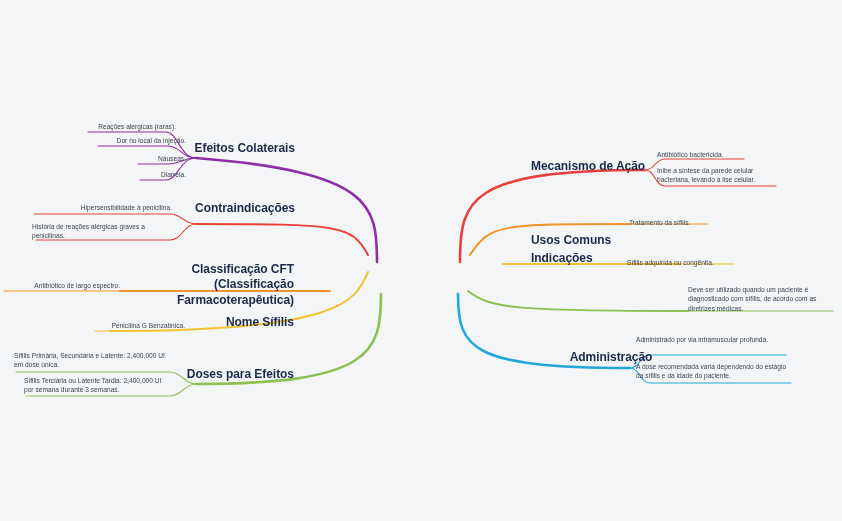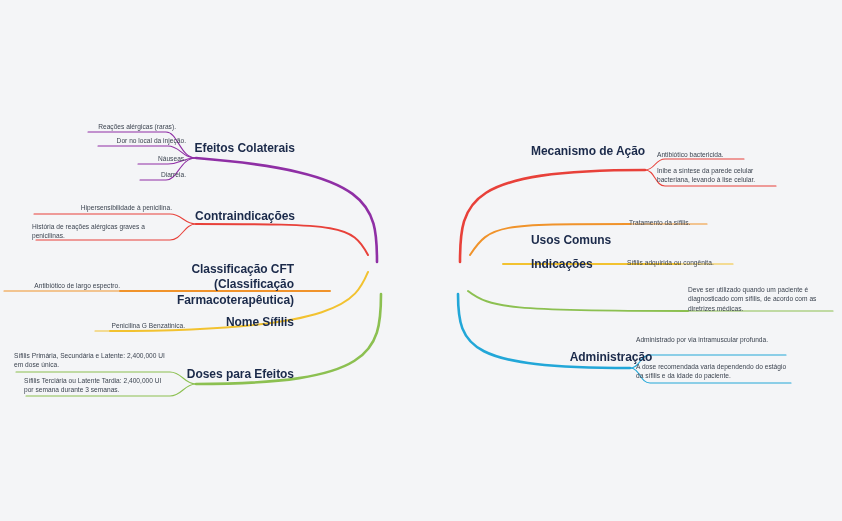--- a/index.html
+++ b/index.html
@@ -105,33 +105,33 @@
 
     <path d="M 688 311 L 833 311" fill="none" stroke="#8cc051" stroke-width="1.1" stroke-linecap="round"></path>
 
     <path d="M 630 368 C 640 368 640 355 650 355 L 786 355" fill="none" stroke="#22a7d8" stroke-width="1.1" stroke-linecap="round"></path>
     <path d="M 630 368 C 640 368 640 383 650 383 L 791 383" fill="none" stroke="#22a7d8" stroke-width="1.1" stroke-linecap="round"></path>
   </svg>
 
 
   <div class="branch-label l" style="left:155px; top:141px; width:140px;">Efeitos Colaterais</div>
 
-  <div class="branch-label l" style="left:155px; top:209px; width:140px;">Contraindicações</div>
+  <div class="branch-label l" style="left:155px; top:201px; width:140px;">Contraindicações</div>
 
   <div class="branch-label l" style="left:130px; top:262px; width:164px;">Classificação CFT (Classificação Farmacoterapêutica)</div>
 
   <div class="branch-label l" style="left:160px; top:315px; width:134px;">Nome Sífilis</div>
 
   <div class="branch-label l" style="left:150px; top:367px; width:144px;">Doses para Efeitos</div>
 
-  <div class="branch-label r" style="left:531px; top:144px; width:160px;">Mecanismo de Ação</div>
+  <div class="branch-label r" style="left:531px; top:159px; width:160px;">Mecanismo de Ação</div>
 
   <div class="branch-label r" style="left:531px; top:211px; width:160px;margin-top:22px;">Usos Comuns</div>
 
-  <div class="branch-label r" style="left:531px; top:251px; width:160px;margin-top:6px;">Indicações</div>
+  <div class="branch-label r" style="left:531px; top:251px; width:160px;">Indicações</div>
 
 
   <div class="branch-label r" style="left:531px; top:350px; width:160px;text-align:center;">Administração</div>
 
   <div class="leaf l" style="left:80px; top:122px; width:96px;">Reações alérgicas (raras).</div>
   <div class="leaf l" style="left:90px; top:136px; width:96px;">Dor no local da injeção.</div>
   <div class="leaf l" style="left:120px; top:154px; width:66px;">Náuseas.</div>
   <div class="leaf l" style="left:122px; top:170px; width:64px;">Diarreia.</div>
 
   <div class="leaf l" style="left:30px; top:203px; width:142px;">Hipersensibilidade à penicilina.</div>

